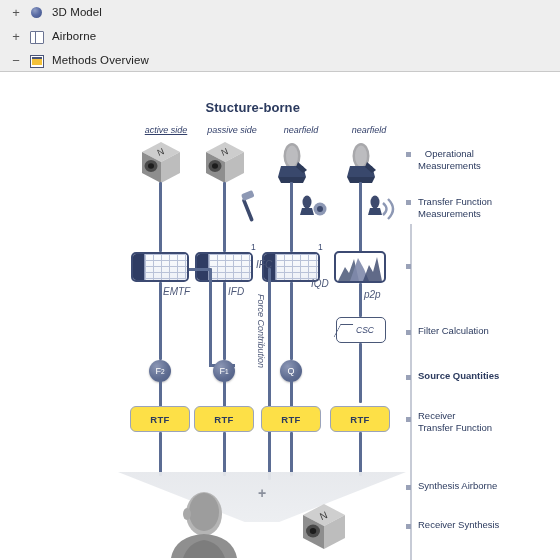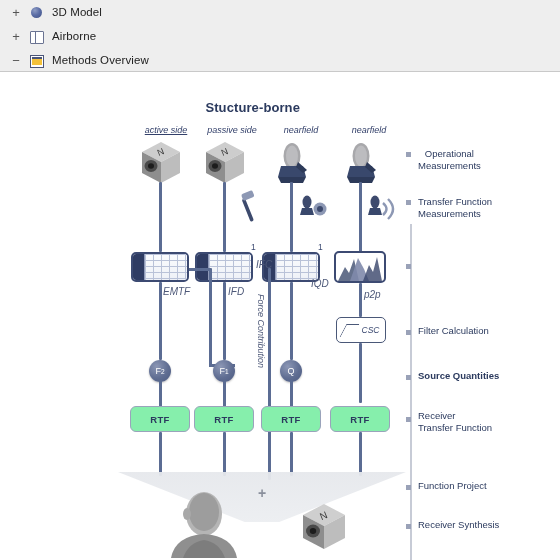--- a/index.html
+++ b/index.html
@@ -80,41 +80,41 @@
 
   
   .spec{
     position:absolute; width:52px; height:32px; border:2px solid #3c4a72;
     border-radius:5px; background:#fff; overflow:hidden;
   }
   
   .csc{
     position:absolute; width:50px; height:26px; border:1.6px solid #4a5878;
     border-radius:5px; background:#fff; display:flex; align-items:center;
-    justify-content:center; gap:6px;
+    gap:6px;
   }
   .csc .sq{
     width:13px; height:13px; border-top:1.6px solid #4a5878;
     transform: skewX(-28deg); border-left:1.6px solid #4a5878; border-top-left-radius:1px;
   }
   .csc .lbl{ font-size:8.5px; font-style:italic; color:#3c4a72; }
 
   
   .qcirc{
     position:absolute; width:22px; height:22px; border-radius:50%;
     background: radial-gradient(circle at 35% 30%, #8c97b5 0%, #5f6d92 55%, #4c5a80 100%);
     color:#fff; font-size:9px; display:flex; align-items:center; justify-content:center;
     box-shadow:0 1px 2px rgba(0,0,0,.25);
   }
   .qcirc sub{ font-size:6.5px; }
 
   
   .rtf{
     position:absolute; width:60px; height:26px; border:1.4px solid #9aa3bb;
-    border-radius:6px; background:#86efac; display:flex; align-items:center;
+    border-radius:6px; background:#fde047; display:flex; align-items:center;
     justify-content:center; font-size:9.5px; font-weight:bold; color:#2b3a5e;
     letter-spacing:.3px;
   }
 
   .ilab{
     position:absolute; font-size:10px; font-style:italic; color:#4d5878;
     white-space:nowrap;
   }
   .vlab{
     position:absolute; font-size:9px; font-style:italic; color:#4d5878;
@@ -366,21 +366,21 @@
     </div>
 
     <div class="tl-tick" style="top:345px;"></div>
     <div class="tl-text" style="top:338px;">
       <div>Receiver</div>
       <div>Transfer Function</div>
     </div>
 
     <div class="tl-tick" style="top:413px;"></div>
     <div class="tl-text" style="top:408px;">
-      <div>Function Project</div>
+      <div>Synthesis Airborne</div>
     </div>
 
     <div class="tl-tick" style="top:452px;"></div>
     <div class="tl-text" style="top:447px;">
       <div>Receiver Synthesis</div>
     </div>
 
   </div>
 </div>
 

